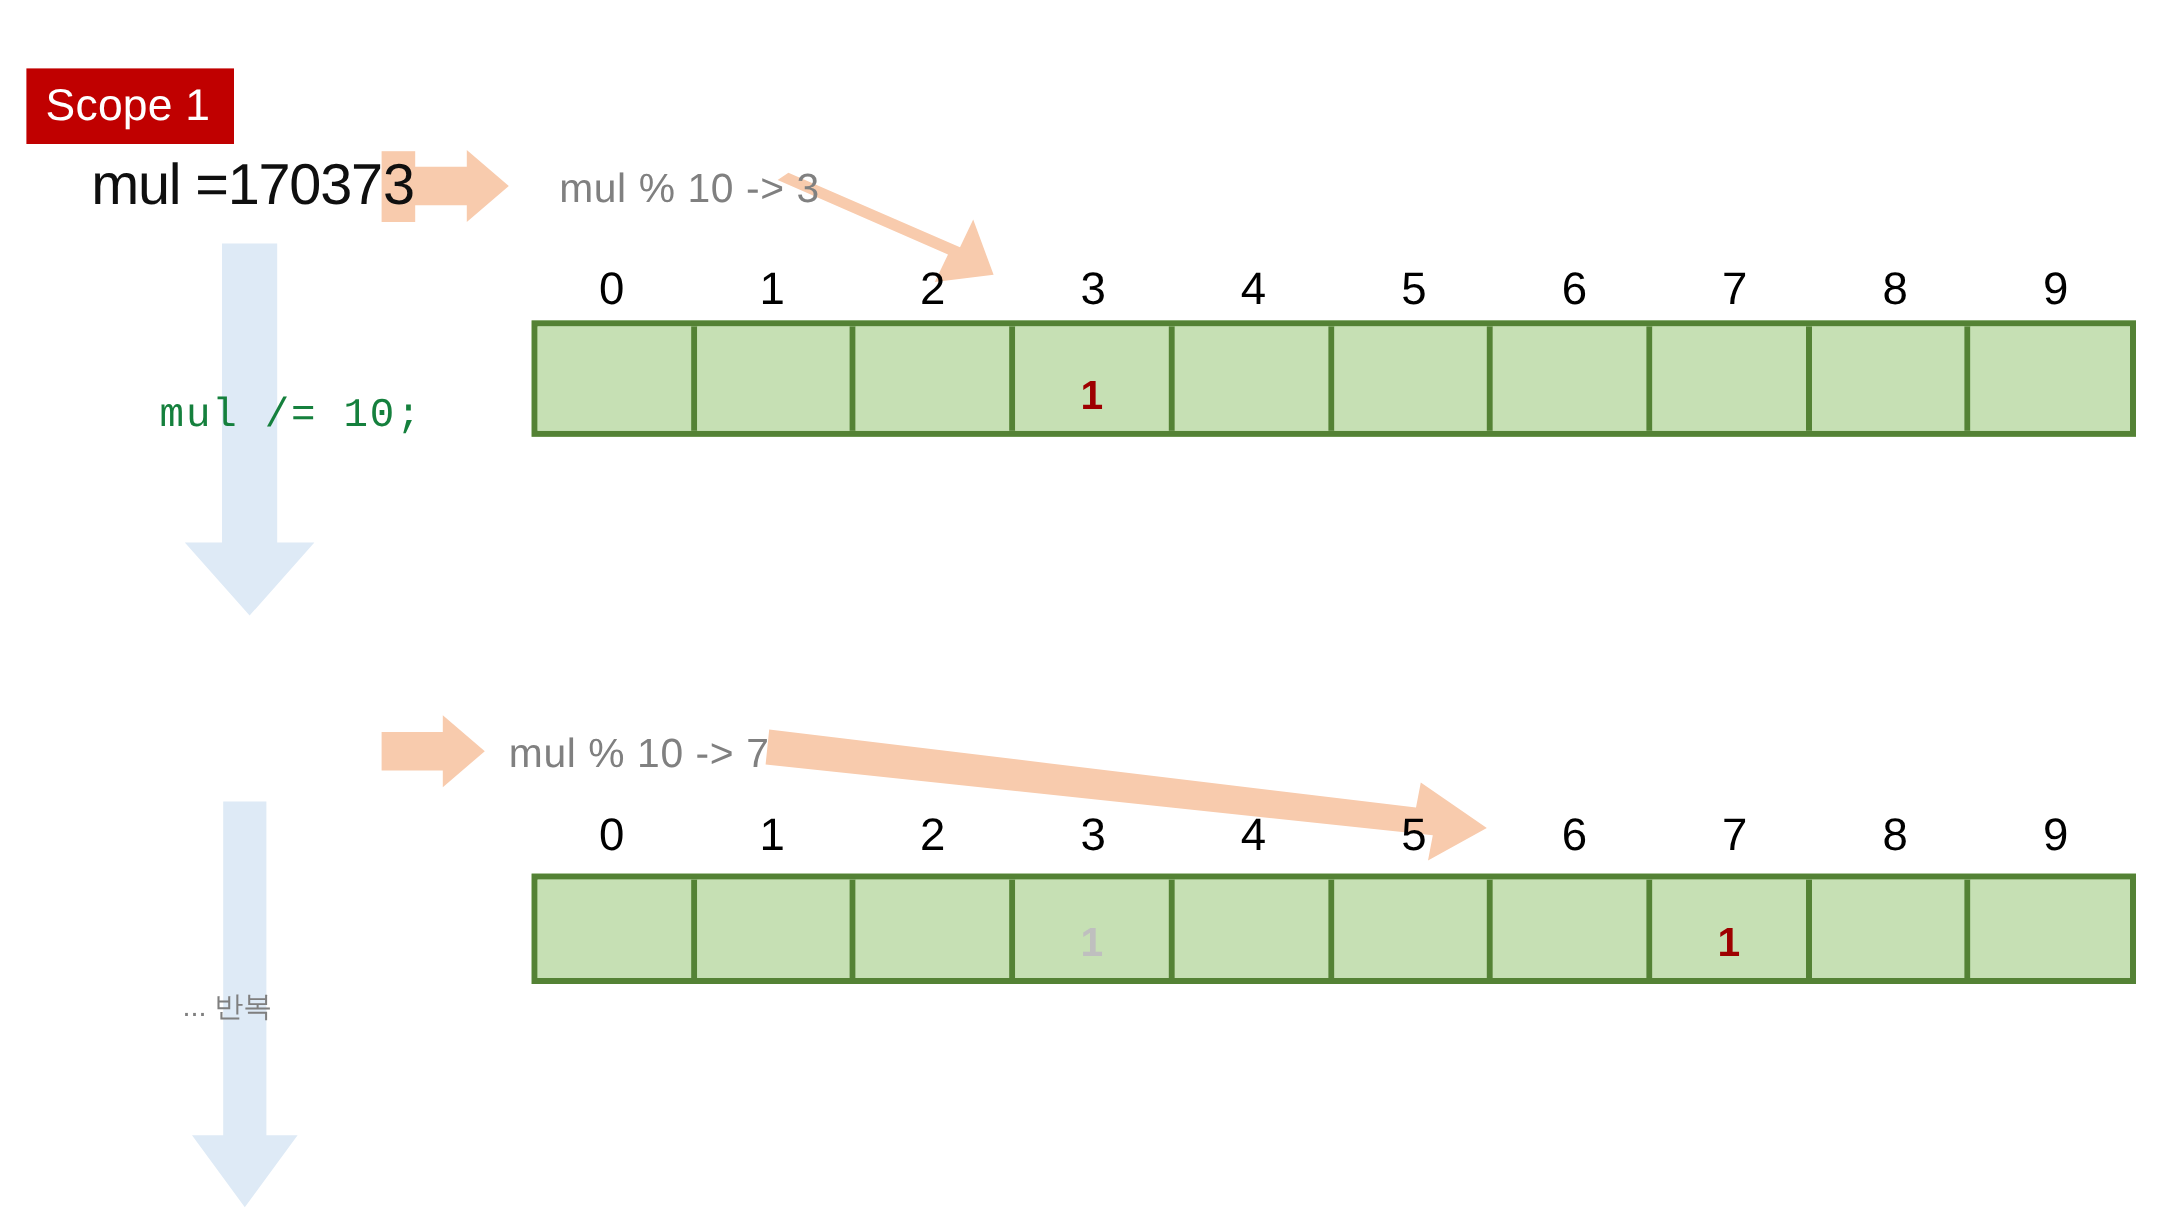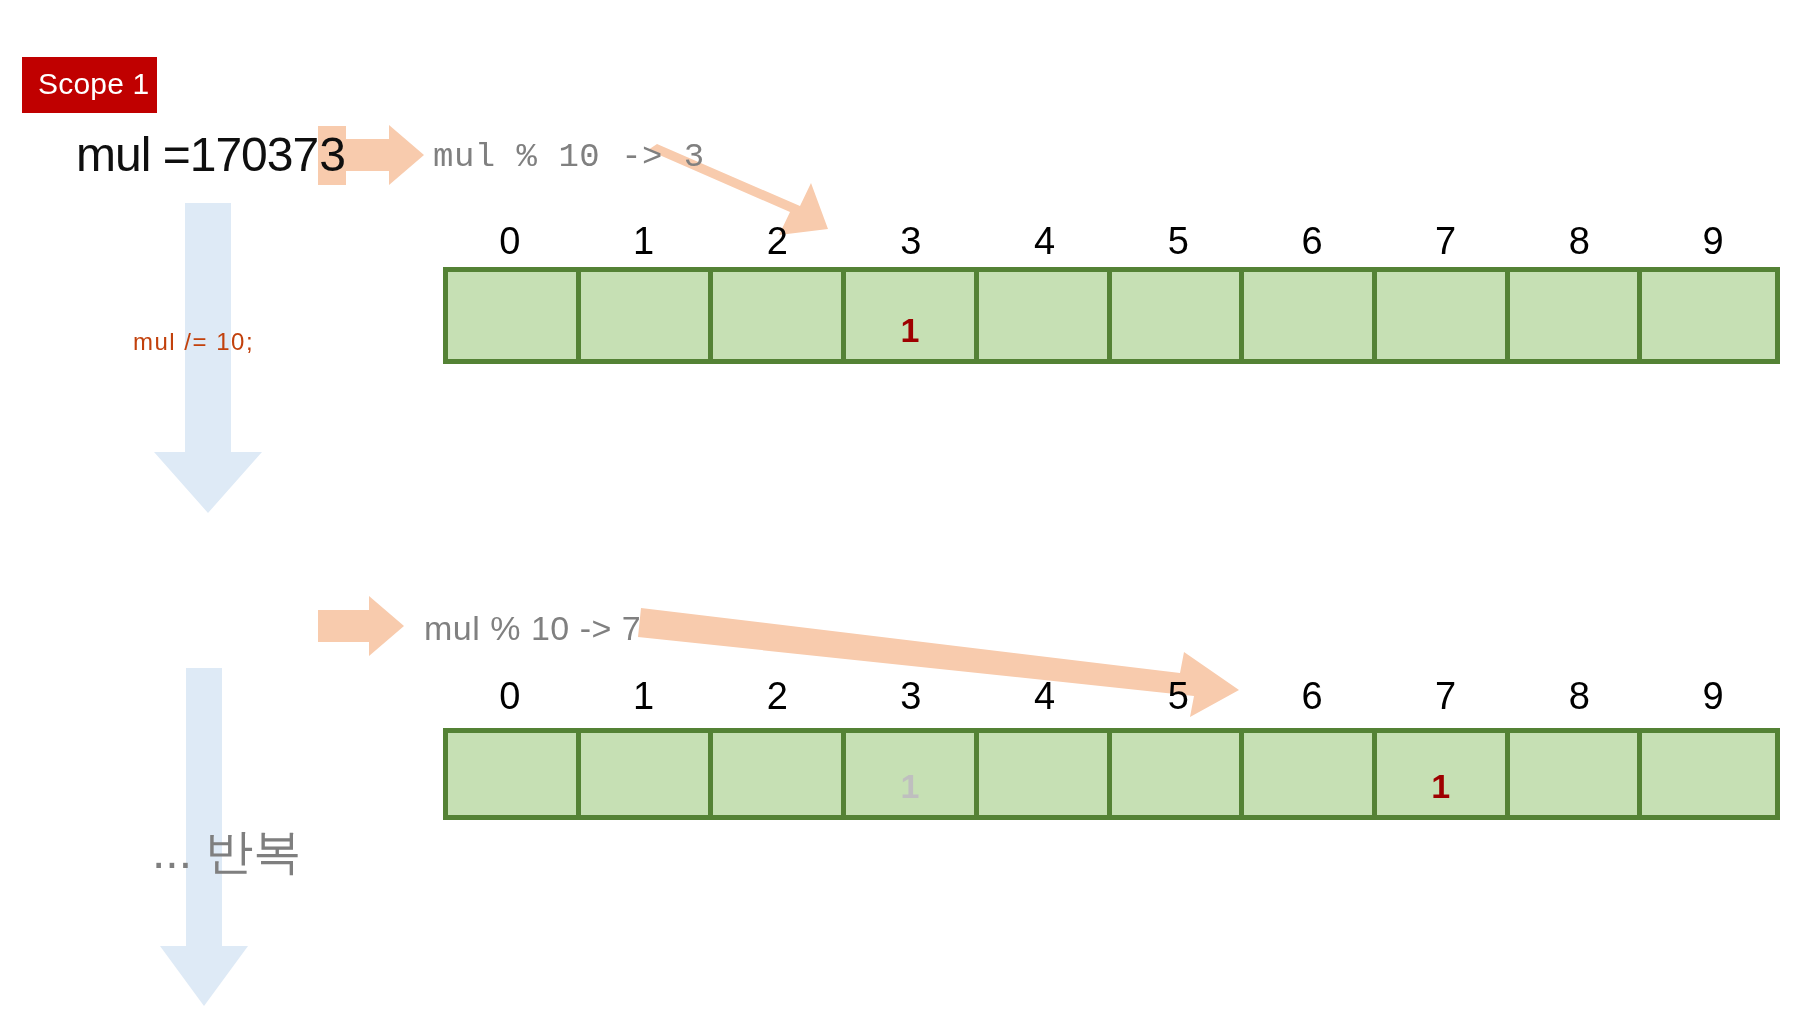--- a/index.html
+++ b/index.html
@@ -16,24 +16,24 @@
     height: 1020px;
     background: #ffffff;
     overflow: hidden;
   }
 
   
   .scope-badge {
     position: absolute;
     background: #C00000;
     color: #ffffff;
-    font-size: 30px;
+    font-size: 37px;
     font-weight: 400;
     line-height: 1;
-    padding: 12px 8px 14px 16px;
+    padding: 12px 20px 14px 16px;
     white-space: nowrap;
     letter-spacing: 0.2px;
   }
 
   
   .mul-expr {
     position: absolute;
     font-size: 48px;
     color: #0f0f0f;
     white-space: nowrap;
@@ -51,31 +51,32 @@
     font-size: 34px;
     color: #808080;
     white-space: nowrap;
     line-height: 1;
     letter-spacing: 0.5px;
   }
 
   
   .divide-text {
     position: absolute;
+    font-size: 34px;
+    color: #15803d;
+    white-space: nowrap;
+    line-height: 1;
+    letter-spacing: 1.5px;
+    font-family: Liberation Mono, monospace;
+  }
+
+  
+  .repeat-text {
+    position: absolute;
     font-size: 24px;
-    color: #c2410c;
-    white-space: nowrap;
-    line-height: 1;
-    letter-spacing: 1.5px;
-  }
-
-  
-  .repeat-text {
-    position: absolute;
-    font-size: 48px;
     color: #7f7f7f;
     white-space: nowrap;
     line-height: 1;
   }
 
   
   .index-row {
     position: absolute;
     display: flex;
   }
@@ -157,21 +158,21 @@
       <polygon points="186,668 222,668 222,946 248,946 204,1006 160,946 186,946" fill="#DEEAF6"></polygon>
     </g>
   </svg>
 
   <div class="scope-badge" style="left:22px; top:57px;">Scope 1</div>
 
   <div class="mul-expr" style="left:76px; top:131px;">
     <span>mul =</span><span>17037</span><span class="hl">3</span>
   </div>
 
-  <div class="mod-text" style="left:433px; top:140px;font-family:Liberation Mono, monospace;">mul % 10 -&gt; 3</div>
+  <div class="mod-text" style="left:466px; top:140px;">mul % 10 -&gt; 3</div>
 
   <div class="divide-text" style="left:133px; top:330px;">mul /= 10;</div>
 
   <div class="index-row" style="left:443px; top:222px; width:1337px;">
     <div class="index-cell" style="width:133.7px">0</div>
     <div class="index-cell" style="width:133.7px">1</div>
     <div class="index-cell" style="width:133.7px">2</div>
     <div class="index-cell" style="width:133.7px">3</div>
     <div class="index-cell" style="width:133.7px">4</div>
     <div class="index-cell" style="width:133.7px">5</div>

